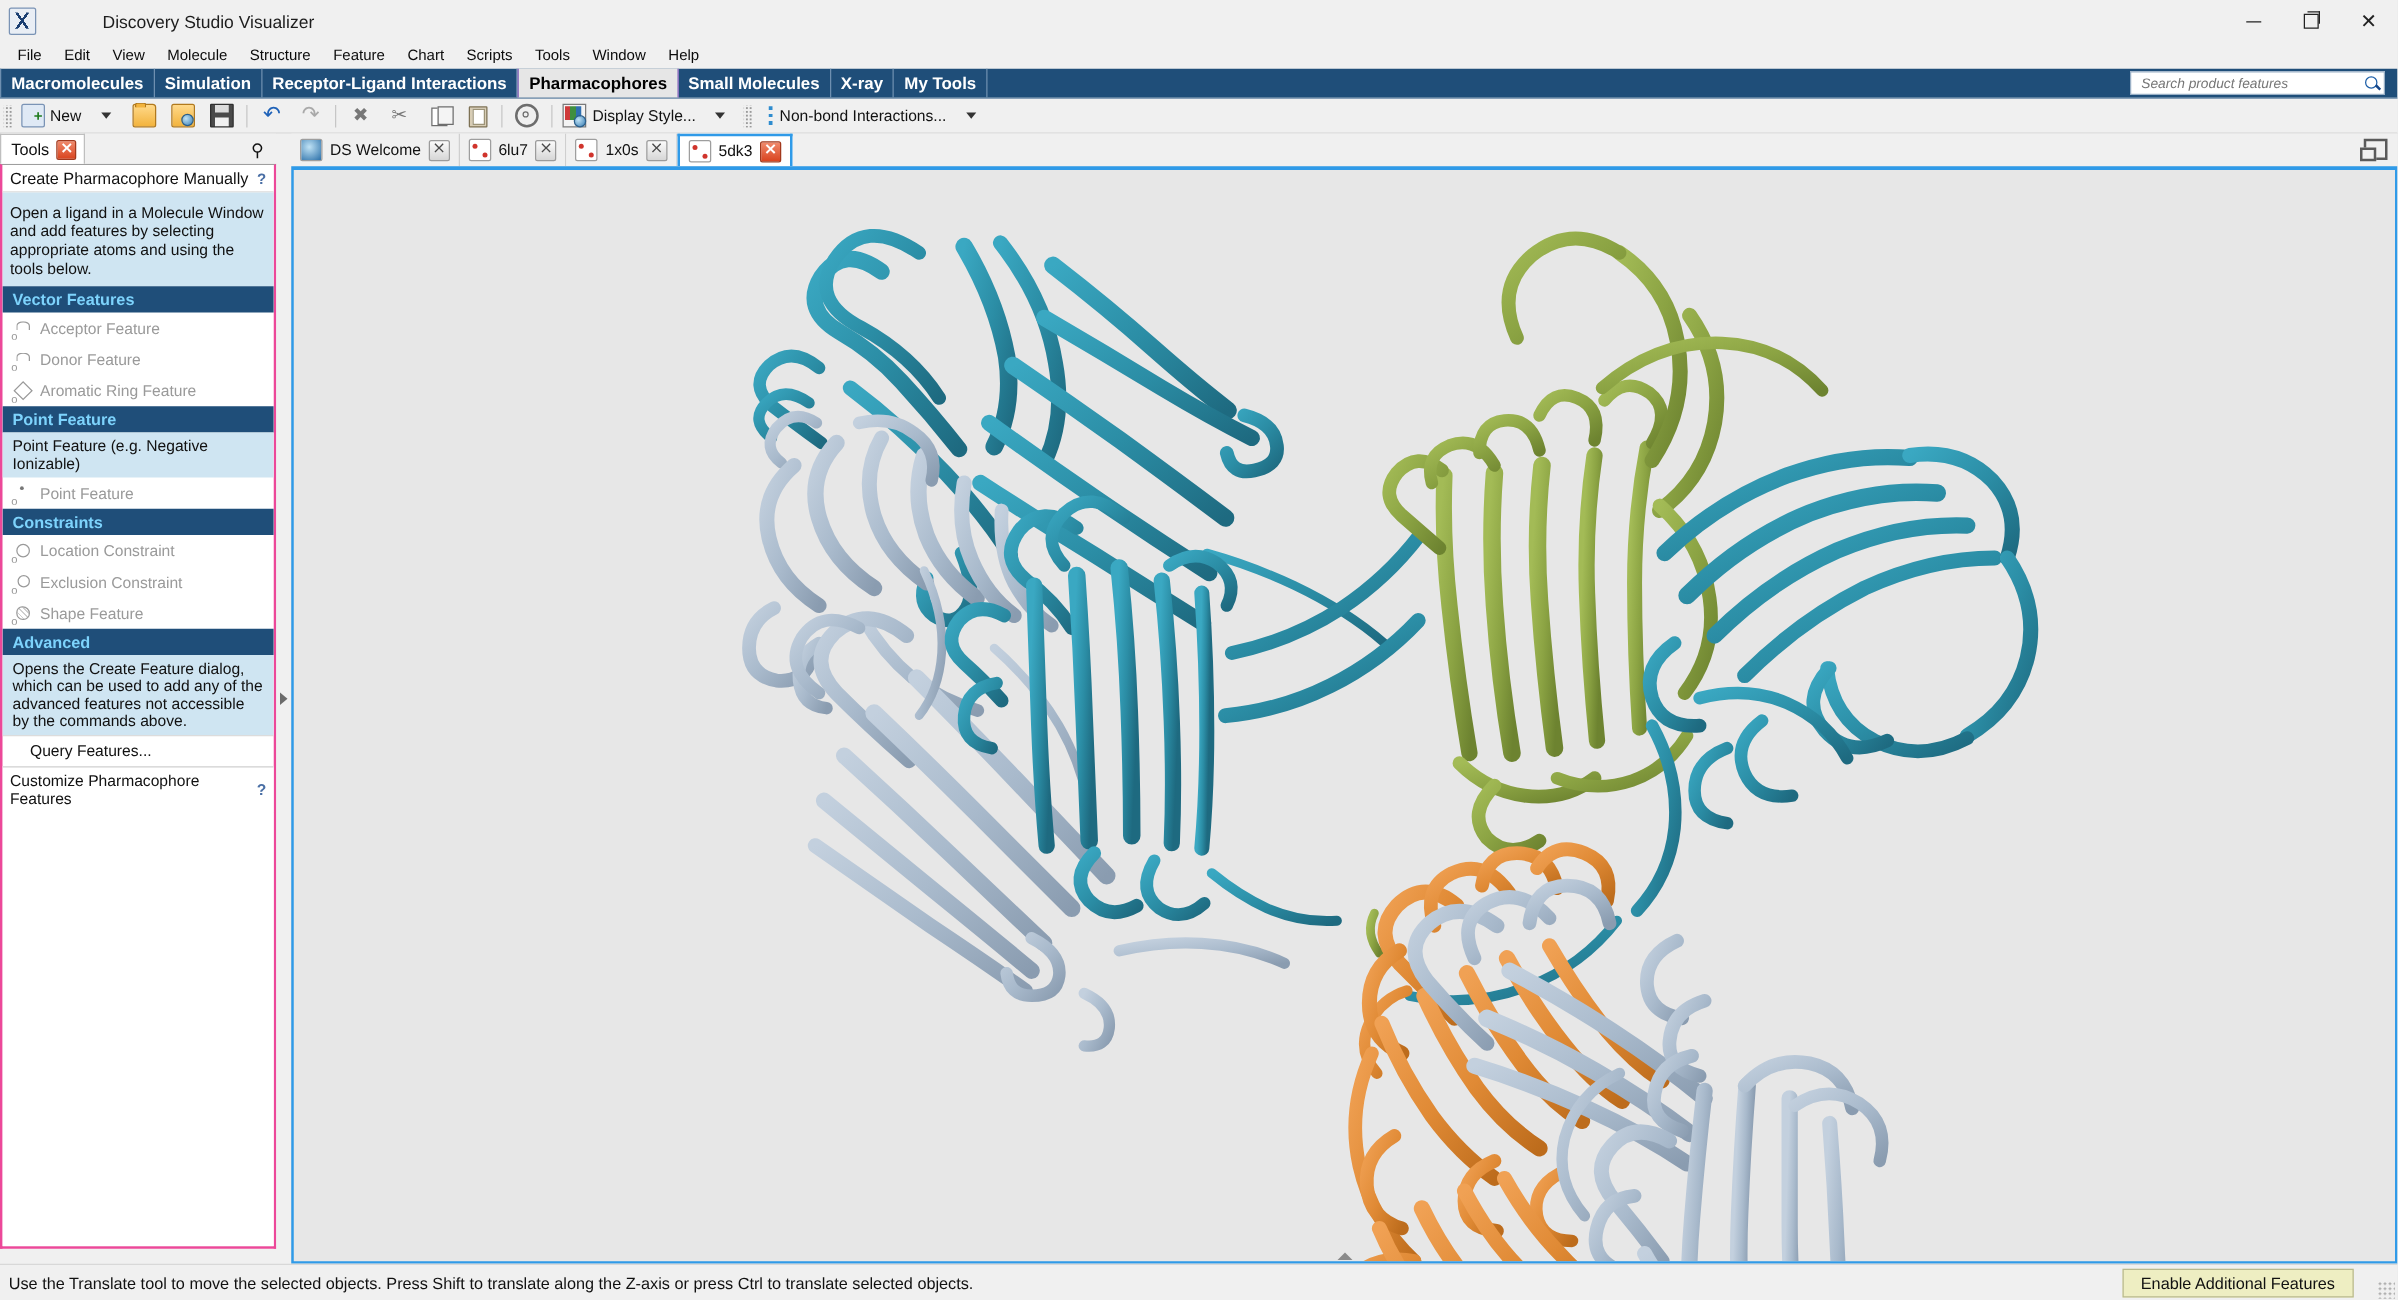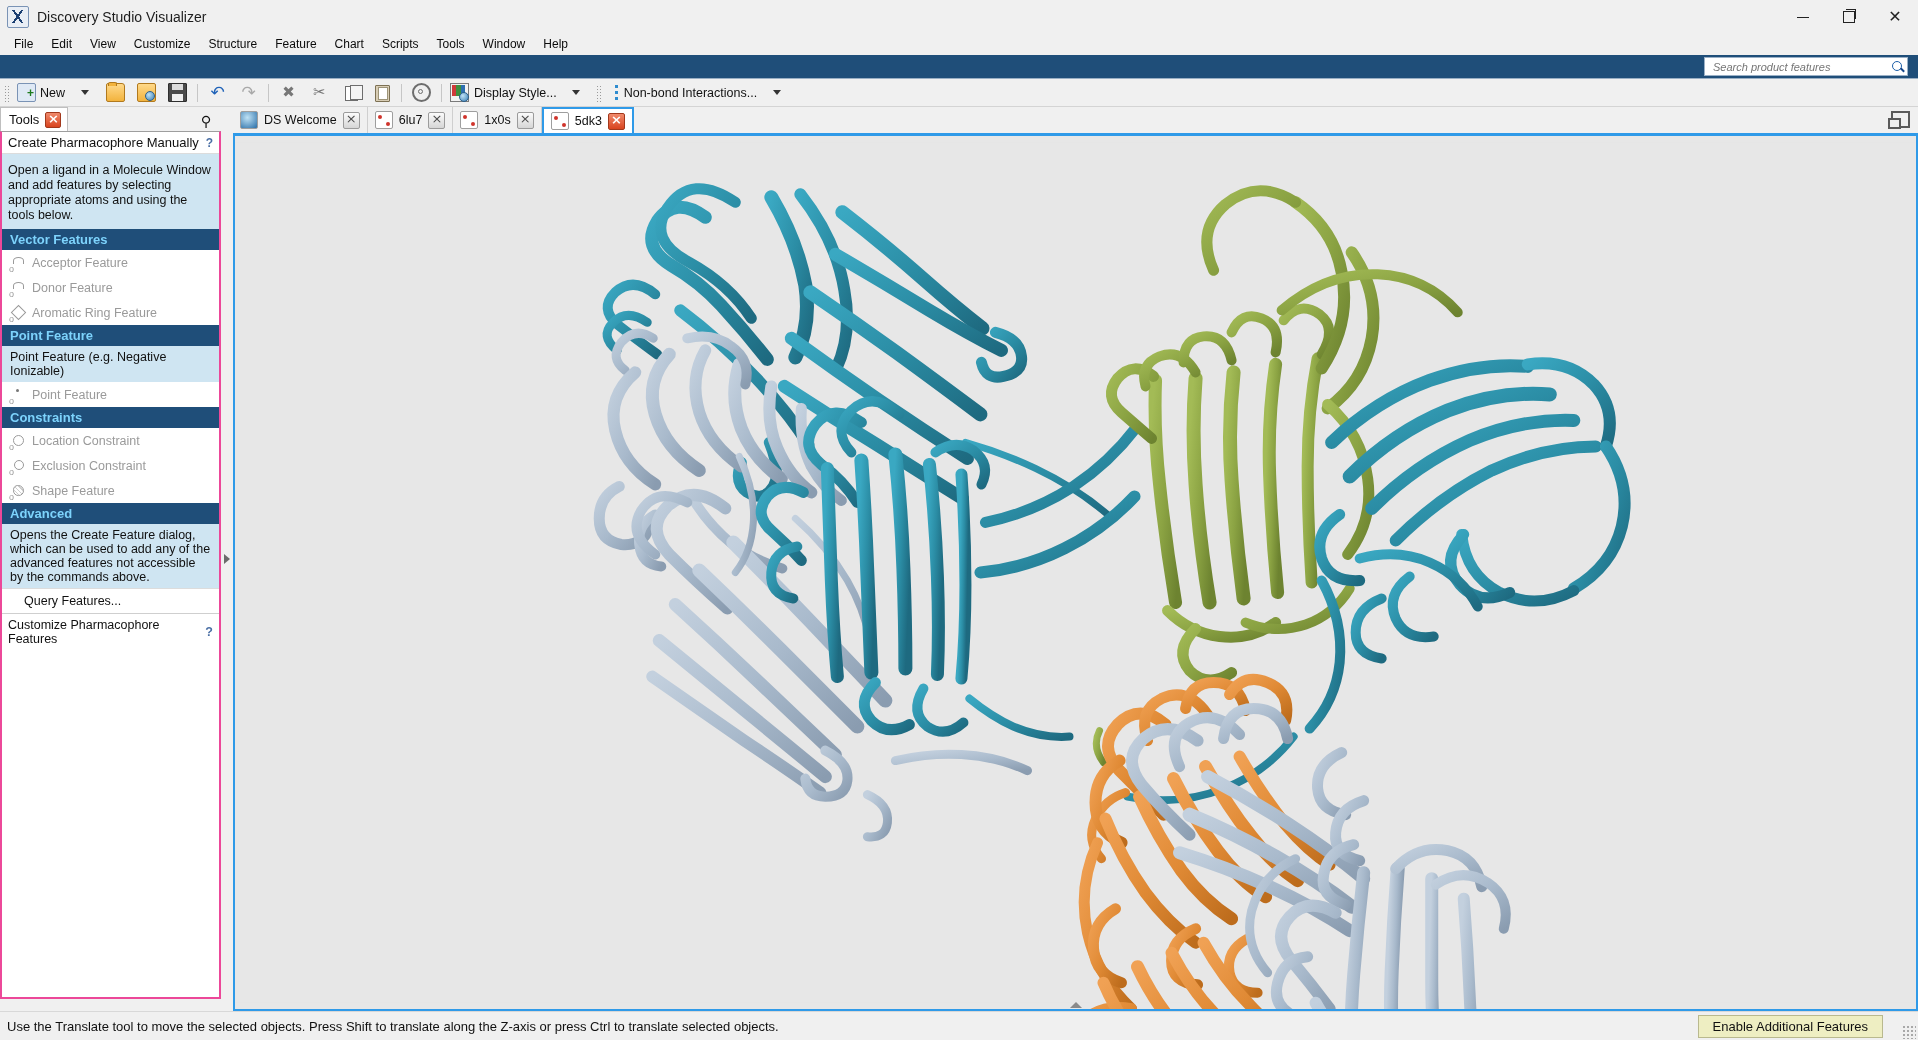--- a/index.html
+++ b/index.html
@@ -6,21 +6,21 @@
   body{
     width:1918px;height:1040px;overflow:hidden;
     font-family:"Liberation Sans", sans-serif;
     font-size:14px;
     background:#f0f0f0;
     -webkit-font-smoothing:antialiased;
   }
   .app{position:relative;width:1918px;height:1040px;background:#f0f0f0;display:flex;flex-direction:column;}
 
   
-  .titlebar{height:34px;background:#f0f0f0;display:flex;align-items:center;flex:none;position:relative;}
+  .titlebar{height:34px;background:#f0f0f0;display:flex;align-items:center;flex:none;position:relative;gap:45px;}
   .tb-icon{width:20px;height:20px;margin-left:7px;margin-right:8px;background:#e9eef5;border:1px solid #7a93b5;
            border-radius:2px;position:relative;flex:none;}
   .tb-icon:before{content:"";position:absolute;left:4px;top:3px;width:11px;height:13px;
       background:
         linear-gradient(125deg,transparent 45%,#1b3f72 45%,#1b3f72 57%,transparent 57%),
         linear-gradient(55deg,transparent 45%,#1b3f72 45%,#1b3f72 57%,transparent 57%);
   }
   .tb-title{font-size:14px;color:#1d1d1d;}
   .tb-btns{position:absolute;right:0;top:0;height:34px;display:flex;}
   .tb-btn{width:46px;height:34px;display:flex;align-items:center;justify-content:center;color:#222;font-size:14px;}
@@ -190,31 +190,40 @@
       <div class="tb-btn close">
           <span class="glyph-close">✕</span>
         </div>
     </div>
   </div>
 
   <div class="menubar">
     <div class="menu-item">File</div>
     <div class="menu-item">Edit</div>
     <div class="menu-item">View</div>
-    <div class="menu-item">Customize</div>
+    <div class="menu-item">Molecule</div>
     <div class="menu-item">Structure</div>
     <div class="menu-item">Feature</div>
     <div class="menu-item">Chart</div>
     <div class="menu-item">Scripts</div>
     <div class="menu-item">Tools</div>
     <div class="menu-item">Window</div>
     <div class="menu-item">Help</div>
   </div>
 
   <div class="ribbonbar">
+    <div class="ribbon-tabs">
+      <div class="r-tab">Macromolecules</div>
+      <div class="r-tab">Simulation</div>
+      <div class="r-tab">Receptor-Ligand Interactions</div>
+      <div class="r-tab active">Pharmacophores</div>
+      <div class="r-tab">Small Molecules</div>
+      <div class="r-tab">X-ray</div>
+      <div class="r-tab">My Tools</div>
+    </div>
     <div class="ribbon-right">
       <div class="searchbox">
         <input placeholder="Search product features" style="">
         <span class="search-ic"></span>
       </div>
     </div>
   </div>
 
   <div class="toolbar">
     <div class="grip"></div>

